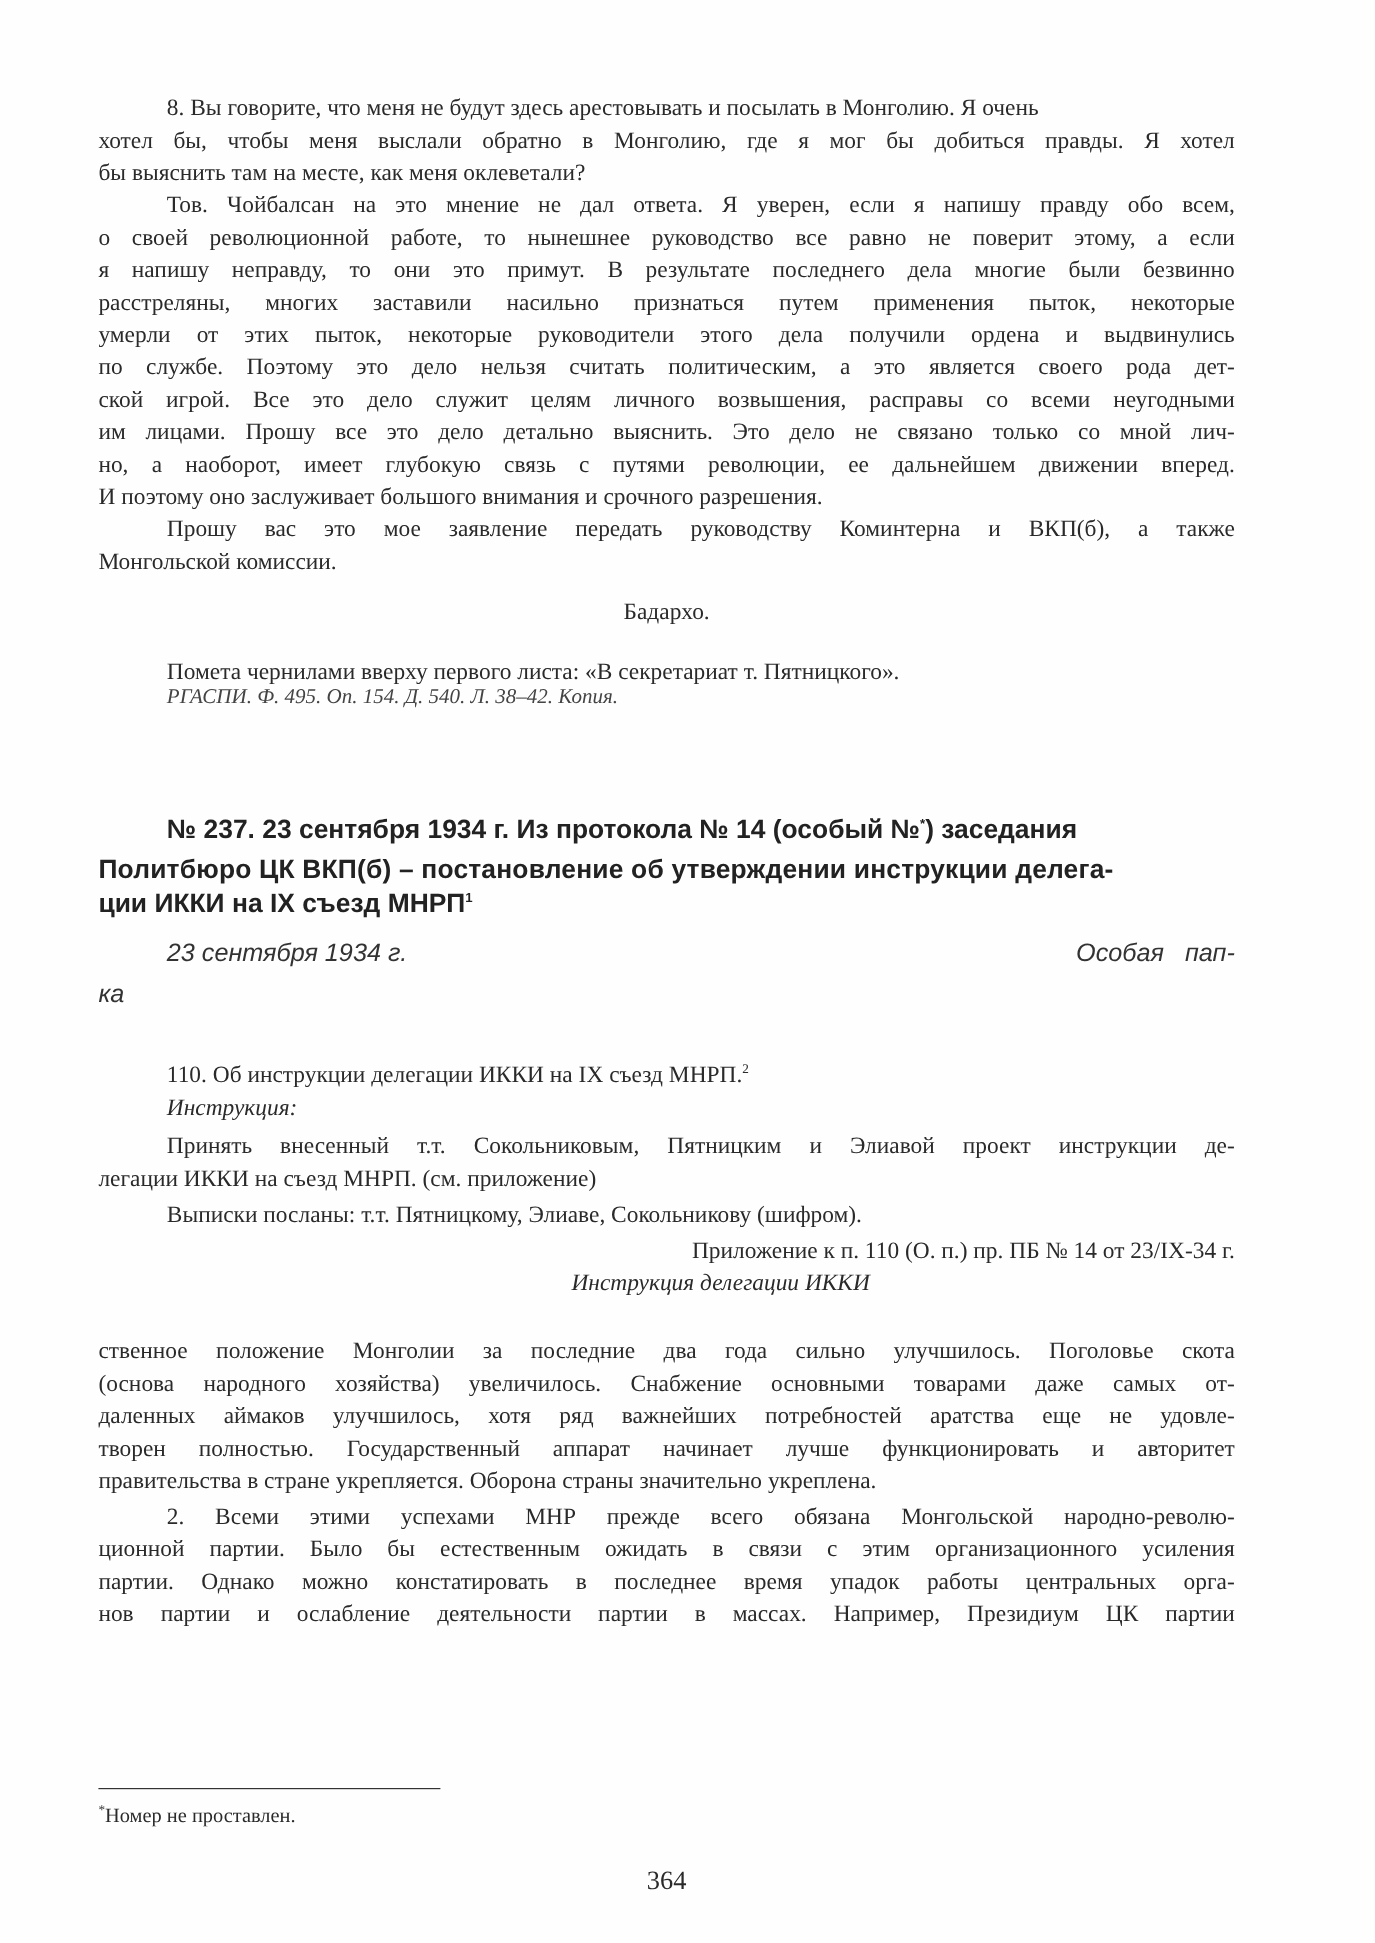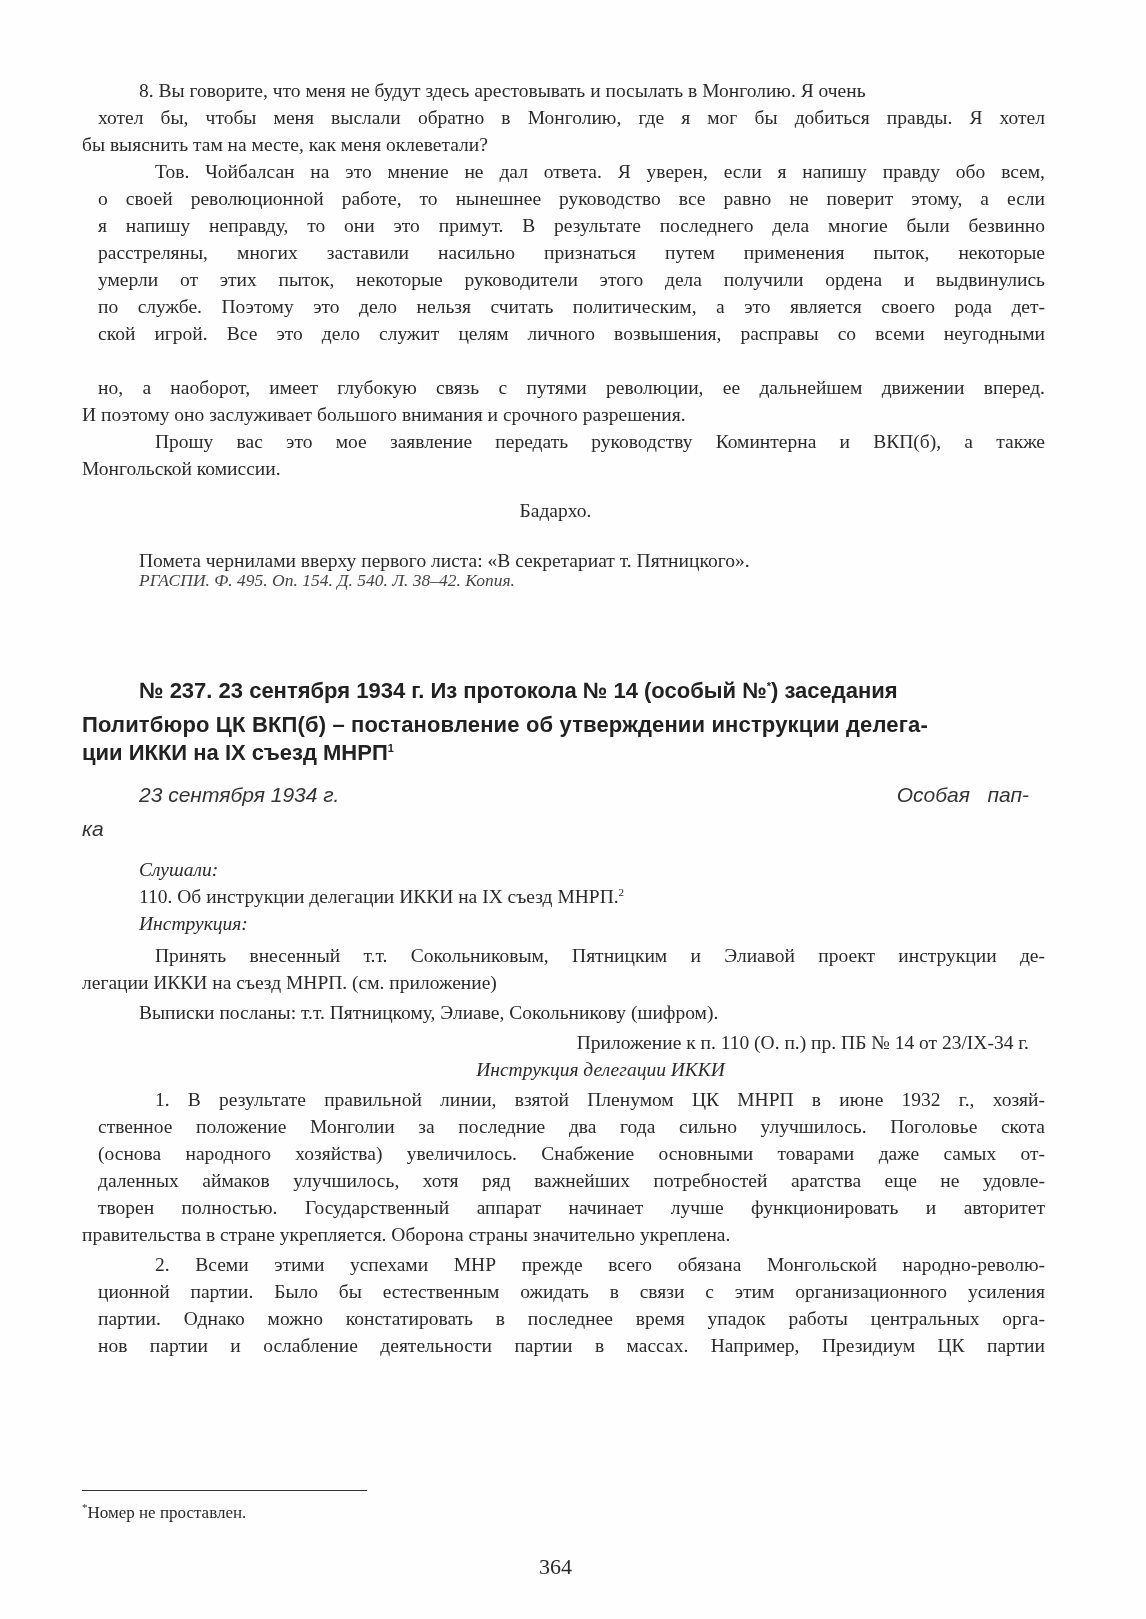--- a/index.html
+++ b/index.html
@@ -1,19 +1,19 @@
 <!DOCTYPE html>
 <html><head>
 <meta charset="utf-8">
 <style>
   html, body { margin: 0; padding: 0; background: #ffffff; }
   body { width: 1146px; height: 1619px; position: relative; overflow: hidden; }
   .page { position: absolute; left: 0; top: 0; width: 1146px; height: 1619px; background: #fefefe; color: #2a2a2a; }
   .line { position: absolute; left: 82px; width: 947px; font-family: "Liberation Serif", serif; font-size: 19.5px; line-height: 26px; white-space: nowrap; }
-  .just { text-align: justify; text-align-last: justify; margin-left: 16px; }
+  .just { text-align: justify; text-align-last: justify; }
   .indent { left: 139px; width: 890px; }
   .ital { font-style: italic; }
   .center { text-align: center; }
   .right { text-align: right; }
   .src { font-style: italic; color: #444; font-size: 17.5px; }
   .head { position: absolute; left: 82px; width: 947px; font-family: "Liberation Sans", sans-serif; font-weight: bold; font-size: 22px; line-height: 34px; white-space: nowrap; color: #222; }
   .sans-it { font-family: "Liberation Sans", sans-serif; font-style: italic; font-size: 21px; color: #333; }
   sup { font-size: 11px; vertical-align: super; line-height: 0; }
   .fn-rule { position: absolute; left: 82px; top: 1490px; width: 285px; height: 1px; background: #333; }
   .footnote { font-size: 17px; }
@@ -28,48 +28,47 @@
   <div class="line just" style="top:105px;">хотел бы, чтобы меня выслали обратно в Монголию, где я мог бы добиться правды. Я хотел</div>
   <div class="line" style="top:132px;">бы выяснить там на месте, как меня оклеветали?</div>
 
   <div class="line indent just" style="top:159px;">Тов. Чойбалсан на это мнение не дал ответа. Я уверен, если я напишу правду обо всем,</div>
   <div class="line just" style="top:186px;">о своей революционной работе, то нынешнее руководство все равно не поверит этому, а если</div>
   <div class="line just" style="top:213px;">я напишу неправду, то они это примут. В результате последнего дела многие были безвинно</div>
   <div class="line just" style="top:240px;">расстреляны, многих заставили насильно признаться путем применения пыток, некоторые</div>
   <div class="line just" style="top:267px;">умерли от этих пыток, некоторые руководители этого дела получили ордена и выдвинулись</div>
   <div class="line just" style="top:294px;">по службе. Поэтому это дело нельзя считать политическим, а это является своего рода дет-</div>
   <div class="line just" style="top:321px;">ской игрой. Все это дело служит целям личного возвышения, расправы со всеми неугодными</div>
+  <div class="line just" style="top:348px;">им лицами. Прошу все это дело детально выяснить. Это дело не связано только со мной лич-</div>
   <div class="line just" style="top:375px;">но, а наоборот, имеет глубокую связь с путями революции, ее дальнейшем движении вперед.</div>
   <div class="line" style="top:402px;">И поэтому оно заслуживает большого внимания и срочного разрешения.</div>
 
   <div class="line indent just" style="top:429px;">Прошу вас это мое заявление передать руководству Коминтерна и ВКП(б), а также</div>
   <div class="line" style="top:456px;">Монгольской комиссии.</div>
 
   <div class="line center" style="top:498px;">Бадархо.</div>
   <div class="line indent" style="top:548px;">Помета чернилами вверху первого листа: «В секретариат т. Пятницкого».</div>
   <div class="line indent src" style="top:567px;">РГАСПИ. Ф. 495. Оп. 154. Д. 540. Л. 38–42. Копия.</div>
 
   <div class="head" style="top:674px; left:139px; width:890px;"><span>№ 237. 23 сентября 1934 г. Из протокола № 14 (особый №</span><sup>*</sup><span>) заседания</span></div>
   <div class="head" style="top:708px; letter-spacing:0.15px;">Политбюро ЦК ВКП(б) – постановление об утверждении инструкции делега-</div>
   <div class="head" style="top:736px;"><span>ции ИККИ на IX съезд МНРП</span><sup>1</sup></div>
 
   <div class="line sans-it" style="top:782px; left:139px; width:890px;">23 сентября 1934 г.</div>
   <div class="line sans-it right" style="top:782px; white-space:pre;">Особая   пап-</div>
   <div class="line sans-it" style="top:816px;">ка</div>
 
-  <div class="line indent ital" style="top:857px;">Слушали:</div>
   <div class="line indent" style="top:884px;"><span>110. Об инструкции делегации ИККИ на IX съезд МНРП.</span><sup>2</sup></div>
   <div class="line indent ital" style="top:911px;">Инструкция:</div>
   <div class="line indent just" style="top:943px;">Принять внесенный т.т. Сокольниковым, Пятницким и Элиавой проект инструкции де-</div>
   <div class="line" style="top:970px;">легации ИККИ на съезд МНРП. (см. приложение)</div>
   <div class="line indent" style="top:1000px;">Выписки посланы: т.т. Пятницкому, Элиаве, Сокольникову (шифром).</div>
   <div class="line right" style="top:1030px;">Приложение к п. 110 (О. п.) пр. ПБ № 14 от 23/IX-34 г.</div>
   <div class="line center ital" style="top:1057px; padding-left:90px; box-sizing:border-box;">Инструкция делегации ИККИ</div>
 
-  <div class="line indent just" style="top:1087px;">1.  В результате правильной линии, взятой Пленумом ЦК МНРП в июне 1932 г., хозяй-</div>
   <div class="line just" style="top:1114px;">ственное положение Монголии за последние два года сильно улучшилось. Поголовье скота</div>
   <div class="line just" style="top:1141px;">(основа народного хозяйства) увеличилось. Снабжение основными товарами даже самых от-</div>
   <div class="line just" style="top:1168px;">даленных аймаков улучшилось, хотя ряд важнейших потребностей аратства еще не удовле-</div>
   <div class="line just" style="top:1195px;">творен полностью. Государственный аппарат начинает лучше функционировать и авторитет</div>
   <div class="line" style="top:1222px;">правительства в стране укрепляется. Оборона страны значительно укреплена.</div>
 
   <div class="line indent just" style="top:1252px;">2. Всеми этими успехами МНР прежде всего обязана Монгольской народно-револю-</div>
   <div class="line just" style="top:1279px;">ционной партии. Было бы естественным ожидать в связи с этим организационного усиления</div>
   <div class="line just" style="top:1306px;">партии. Однако можно констатировать в последнее время упадок работы центральных орга-</div>
   <div class="line just" style="top:1333px;">нов партии и ослабление деятельности партии в массах. Например, Президиум ЦК партии</div>

